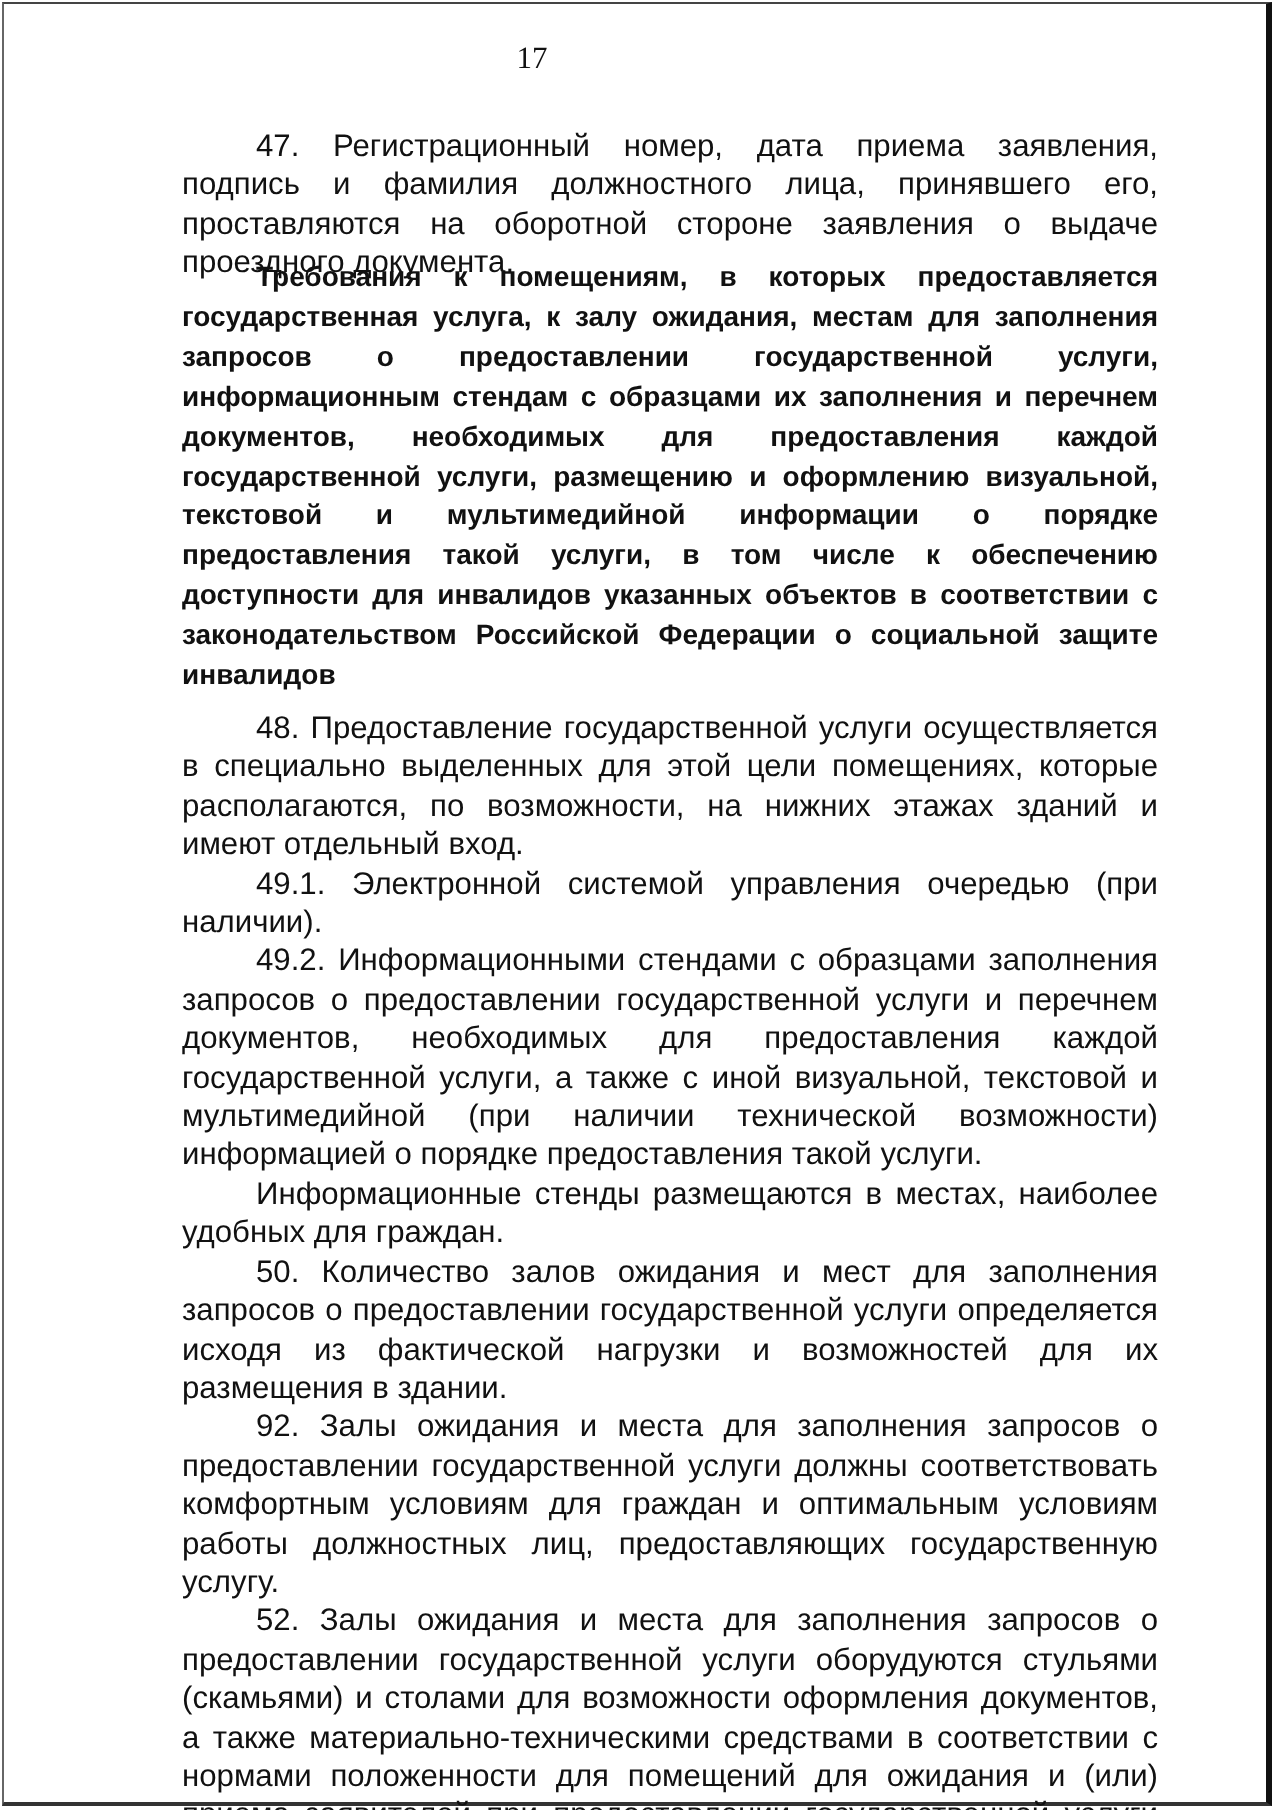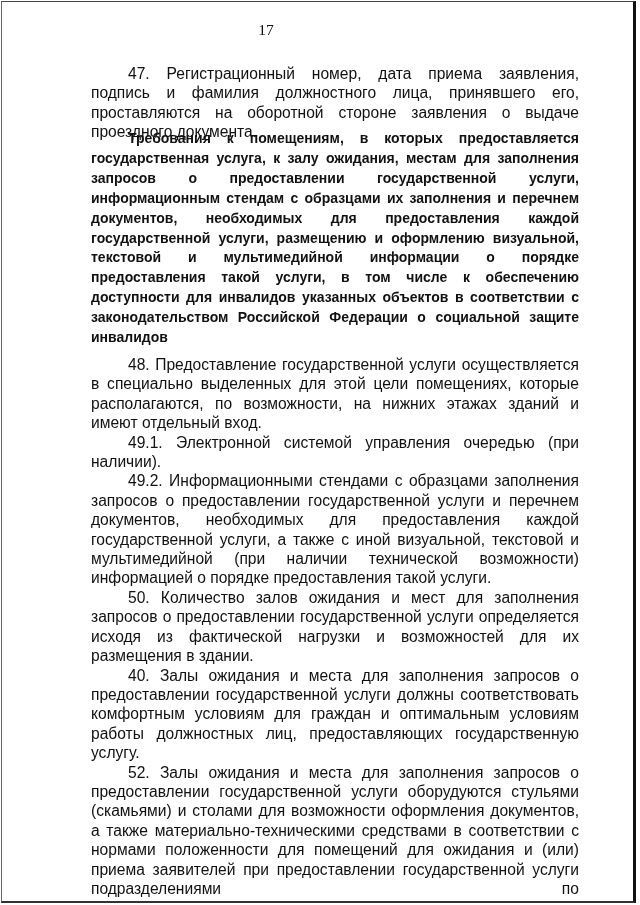--- a/index.html
+++ b/index.html
@@ -39,16 +39,17 @@
 </div>
 
 <div class="text" id="heading">
   <p>Требования к помещениям, в которых предоставляется государственная услуга, к залу ожидания, местам для заполнения запросов о предоставлении государственной услуги, информационным стендам с образцами их заполнения и перечнем документов, необходимых для предоставления каждой государственной услуги, размещению и оформлению визуальной, текстовой и мультимедийной информации о порядке предоставления такой услуги, в том числе к обеспечению доступности для инвалидов указанных объектов в соответствии с законодательством Российской Федерации о социальной защите инвалидов</p>
 </div>
 
 <div class="text" id="body">
   <p>48. Предоставление государственной услуги осуществляется в специально выделенных для этой цели помещениях, которые располагаются, по возможности, на нижних этажах зданий и имеют отдельный вход.</p>
   <p>49.1. Электронной системой управления очередью (при наличии).</p>
   <p>49.2. Информационными стендами с образцами заполнения запросов о предоставлении государственной услуги и перечнем документов, необходимых для предоставления каждой государственной услуги, а также с иной визуальной, текстовой и мультимедийной (при наличии технической возможности) информацией о порядке предоставления такой услуги.</p>
+  <p>Информационные стенды размещаются в местах, наиболее удобных для граждан.</p>
   <p>50. Количество залов ожидания и мест для заполнения запросов о предоставлении государственной услуги определяется исходя из фактической нагрузки и возможностей для их размещения в здании.</p>
-  <p>40. Залы ожидания и места для заполнения запросов о предоставлении государственной услуги должны соответствовать комфортным условиям для граждан и оптимальным условиям работы должностных лиц, предоставляющих государственную услугу.</p>
+  <p>92. Залы ожидания и места для заполнения запросов о предоставлении государственной услуги должны соответствовать комфортным условиям для граждан и оптимальным условиям работы должностных лиц, предоставляющих государственную услугу.</p>
   <p class="last-just">52. Залы ожидания и места для заполнения запросов о предоставлении государственной услуги оборудуются стульями (скамьями) и столами для возможности оформления документов, а также материально-техническими средствами в соответствии с нормами положенности для помещений для ожидания и (или) приема заявителей при предоставлении государственной услуги подразделениями по</p>
 </div>
 
 </body></html>

